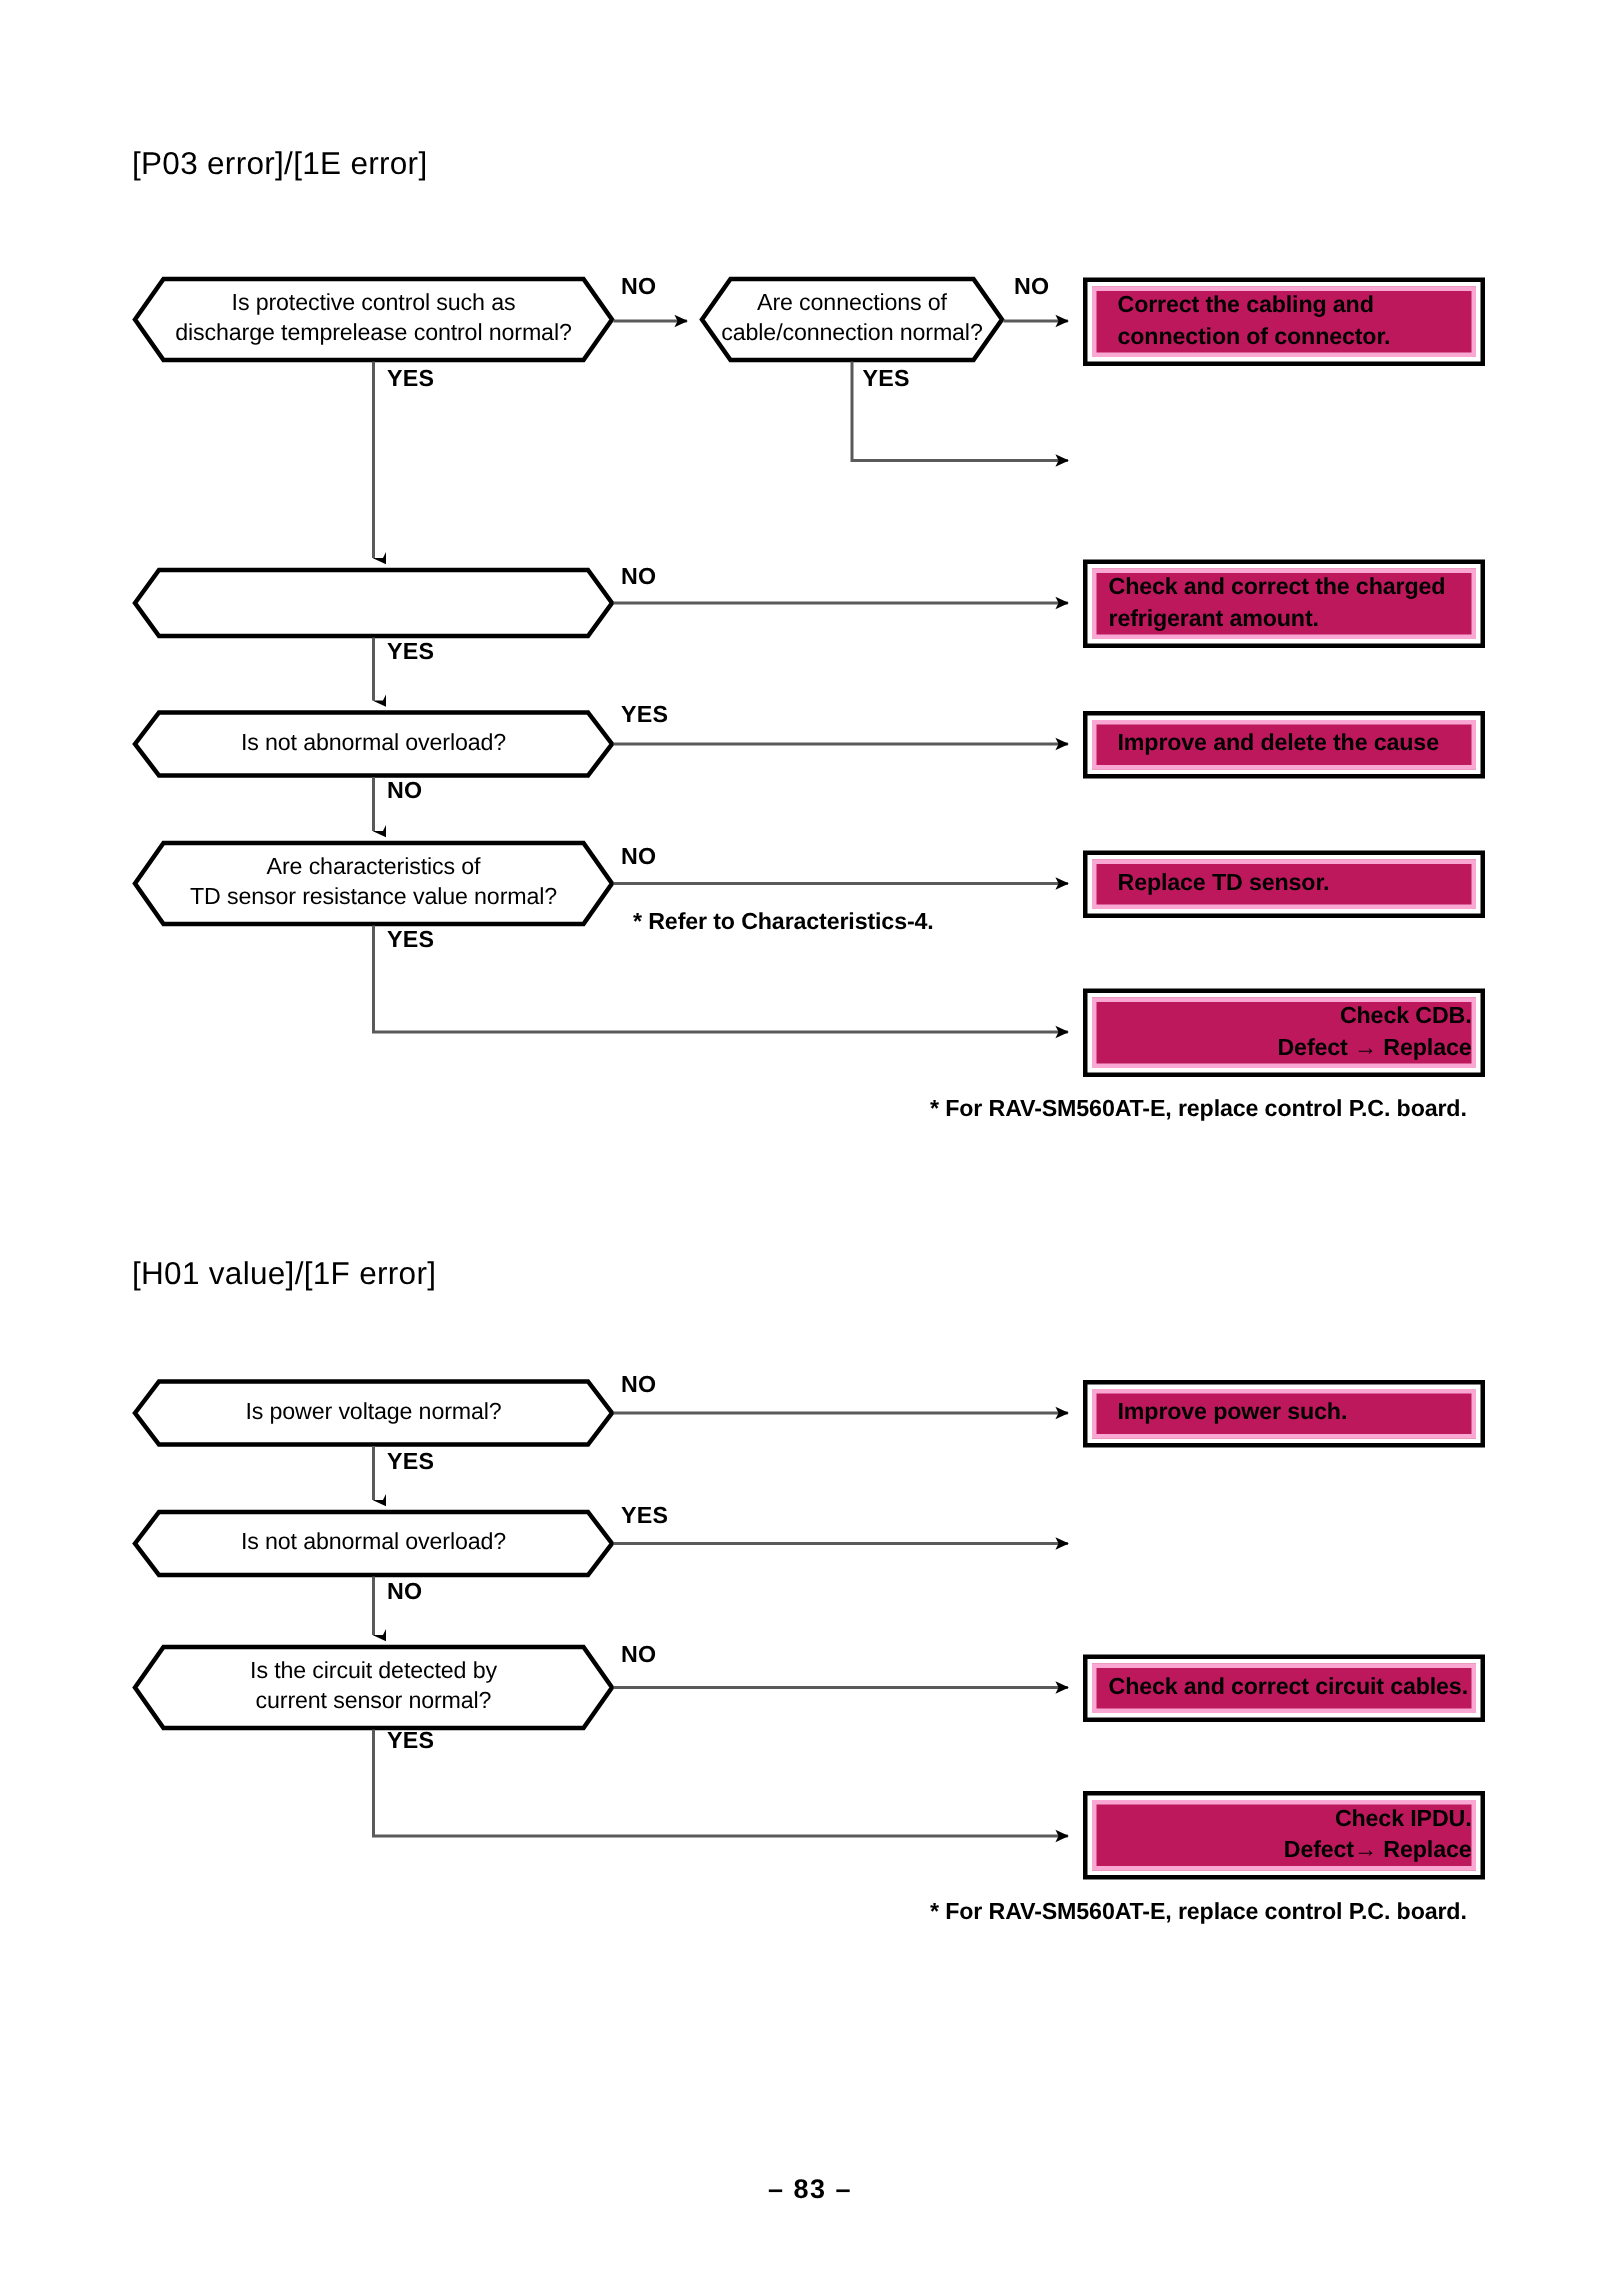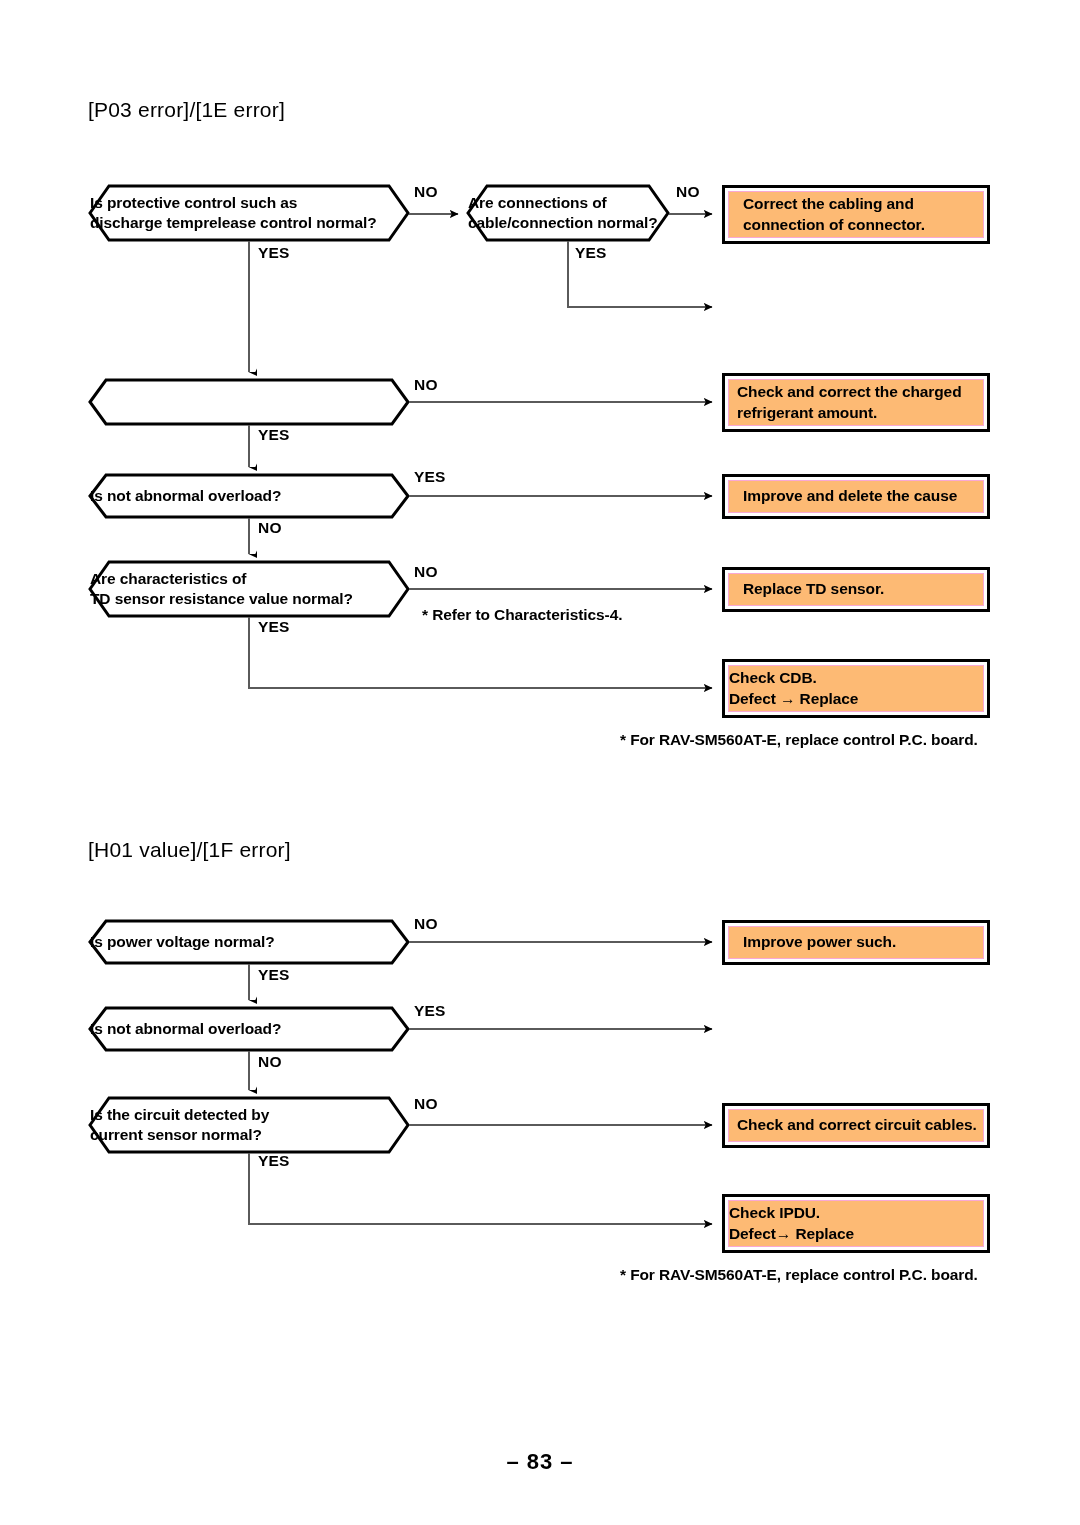--- a/index.html
+++ b/index.html
@@ -42,53 +42,54 @@
   .hex {
     position: absolute;
     box-sizing: border-box;
   }
   .hex .hex-label {
     position: absolute;
     left: 0;
     top: 50%;
     transform: translateY(-50%);
     width: 100%;
-    font-size: 15.5px;
-    font-weight: bold;
+    text-align: center;
+    font-size: 15.5px;
+    font-weight: normal;
     line-height: 1.32;
     white-space: pre-line;
     letter-spacing: -0.1px;
   }
   
   .pbox {
     position: absolute;
     box-sizing: border-box;
     border: 3px solid #000;
     background: #fff;
     padding: 3px;
   }
   .pbox .inner {
     box-sizing: border-box;
     width: 100%;
     height: 100%;
-    border: 1px solid #f9a8d4;
+    border: 3px solid #f9a8d4;
     display: flex;
     align-items: center;
-    background: #fdba74;
+    background: #be185d;
   }
   .pbox .ptext {
     width: 100%;
     font-size: 15.5px;
     font-weight: bold;
     line-height: 1.3;
     white-space: pre-line;
     letter-spacing: -0.1px;
   }
   .pbox.left .ptext   { text-align: left;  padding-left: 14px; }
-  .pbox.center .ptext { text-align: left; }
+  .pbox.center .ptext { text-align: right; }
   .pbox.tight .ptext  { padding-left: 8px; }
 
   
   .branch {
     position: absolute;
     font-size: 15.5px;
     font-weight: bold;
     white-space: nowrap;
     letter-spacing: 0.2px;
   }
@@ -99,21 +100,21 @@
     font-weight: bold;
     white-space: nowrap;
     letter-spacing: -0.1px;
   }
   
   .page-number {
     position: absolute;
     width: 1080px;
     left: 0;
     text-align: center;
-    font-size: 22px;
+    font-size: 18px;
     font-weight: bold;
     letter-spacing: 1px;
   }
 </style>
 </head>
 <body>
 
 <div id="page">
 
   <svg id="wires" viewBox="0 0 1080 1525" width="1080" height="1525">

